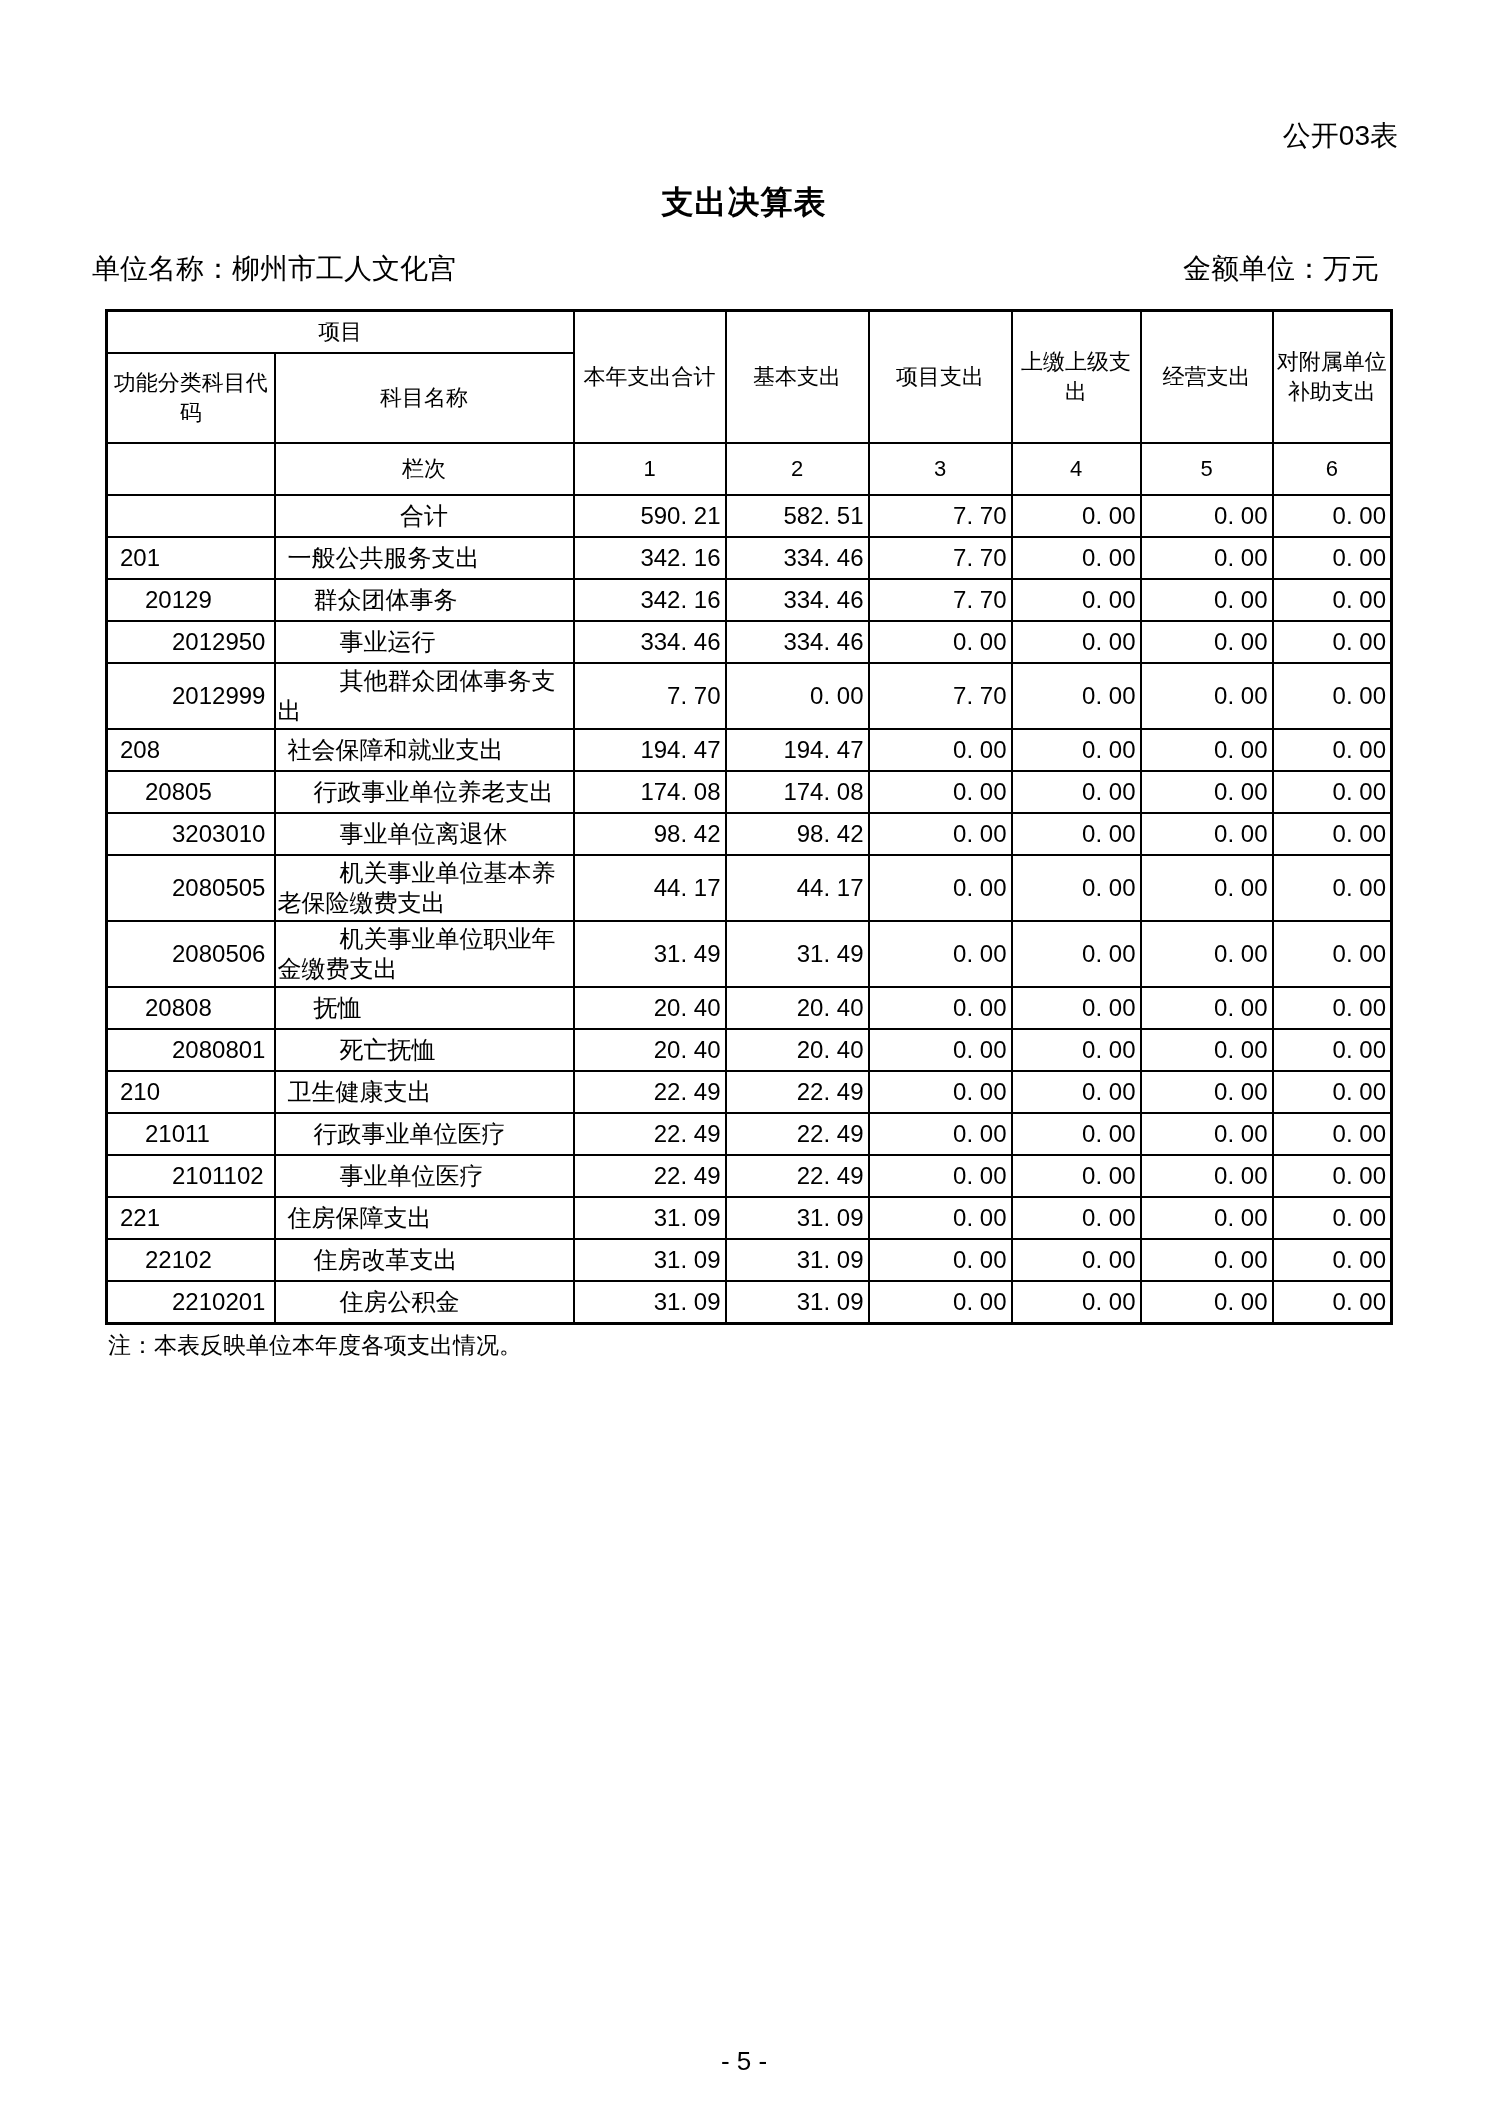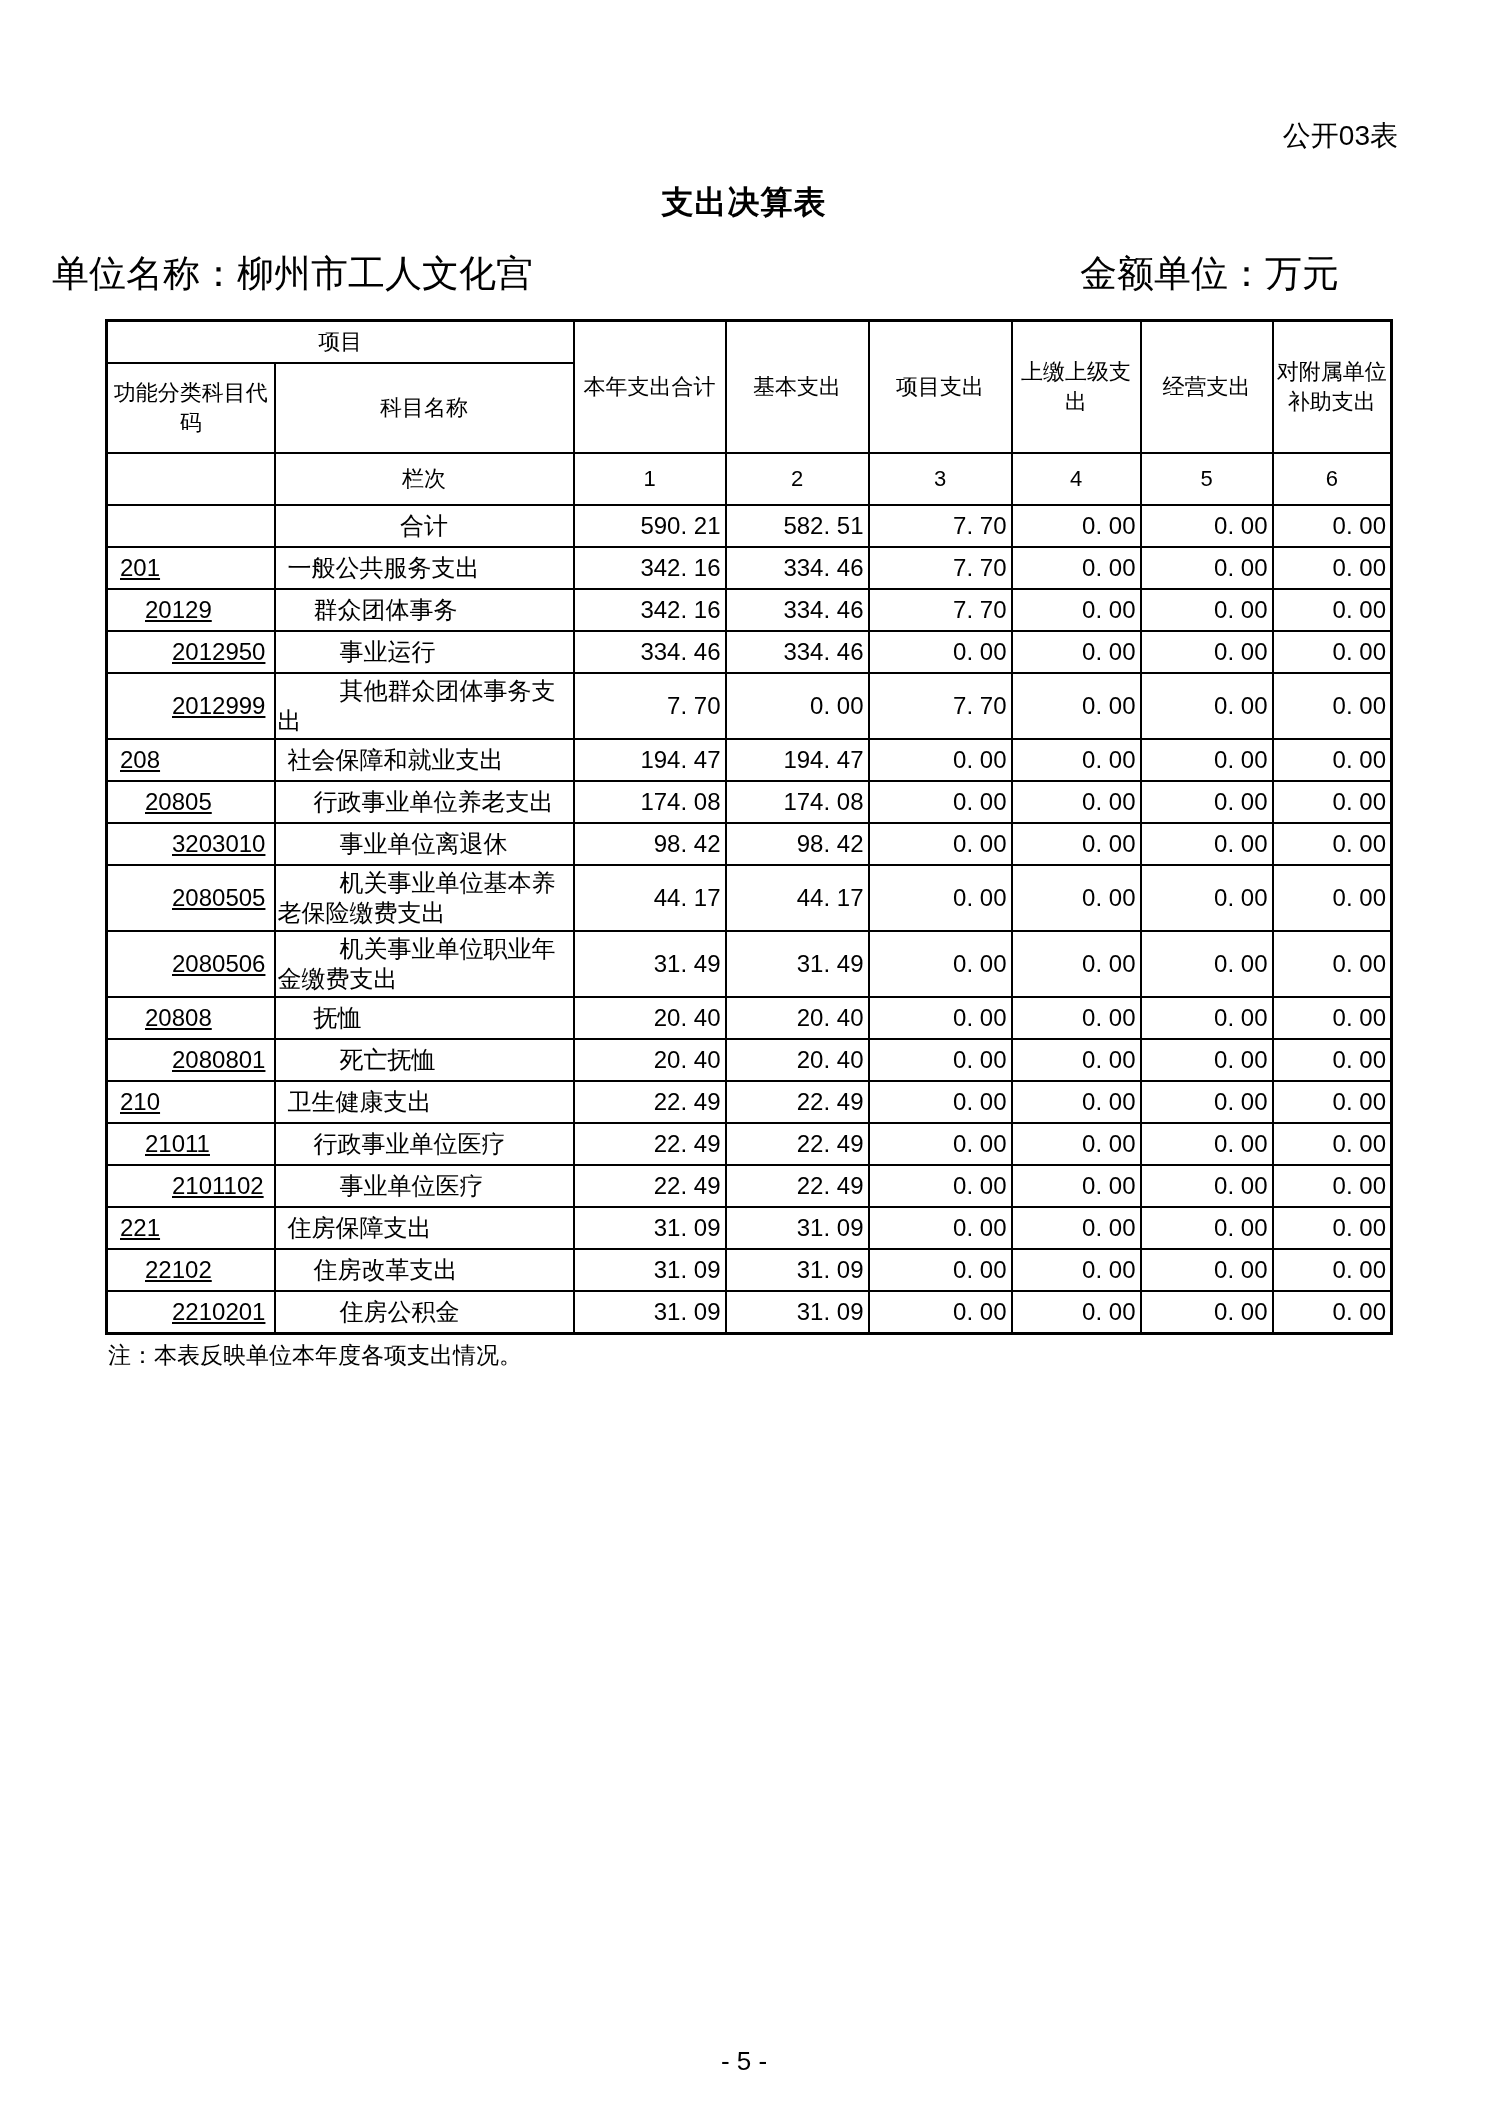--- a/index.html
+++ b/index.html
@@ -21,26 +21,26 @@
   }
   .page-title {
     margin-top:34px;
     text-align:center;
     font-size:32px;
     font-weight:bold;
     letter-spacing:1px;
     line-height:1.0;
   }
   .meta-row {
-    margin:36px auto 0 52px;
+    margin:36px auto 0 92px;
     width:1287px;
     display:flex;
     justify-content:space-between;
     align-items:flex-start;
-    font-size:37px;
+    font-size:28px;
     line-height:1.1;
   }
 
   table.fin {
     margin-left:105px;
     margin-top:24px;
     width:1288px;
     border-collapse:collapse;
     table-layout:fixed;
     font-size:24px;
@@ -62,21 +62,20 @@
     line-height:30px;
     padding:0 2px;
   }
 
   
   tr.datarow { height:42px;border-radius:8px; }
   td.code {
     font-size:24px;
     line-height:28px;
     padding-right:8px;
-    text-decoration:underline;
   }
   td.code.ind0 { padding-left:12px; }
   td.code.ind1 { padding-left:37px; }
   td.code.ind2 { padding-left:64px; }
   td.name {
     font-size:24px;
     line-height:30px;
     padding:2px 2px 2px 2px;
     word-break:break-all;
   }

